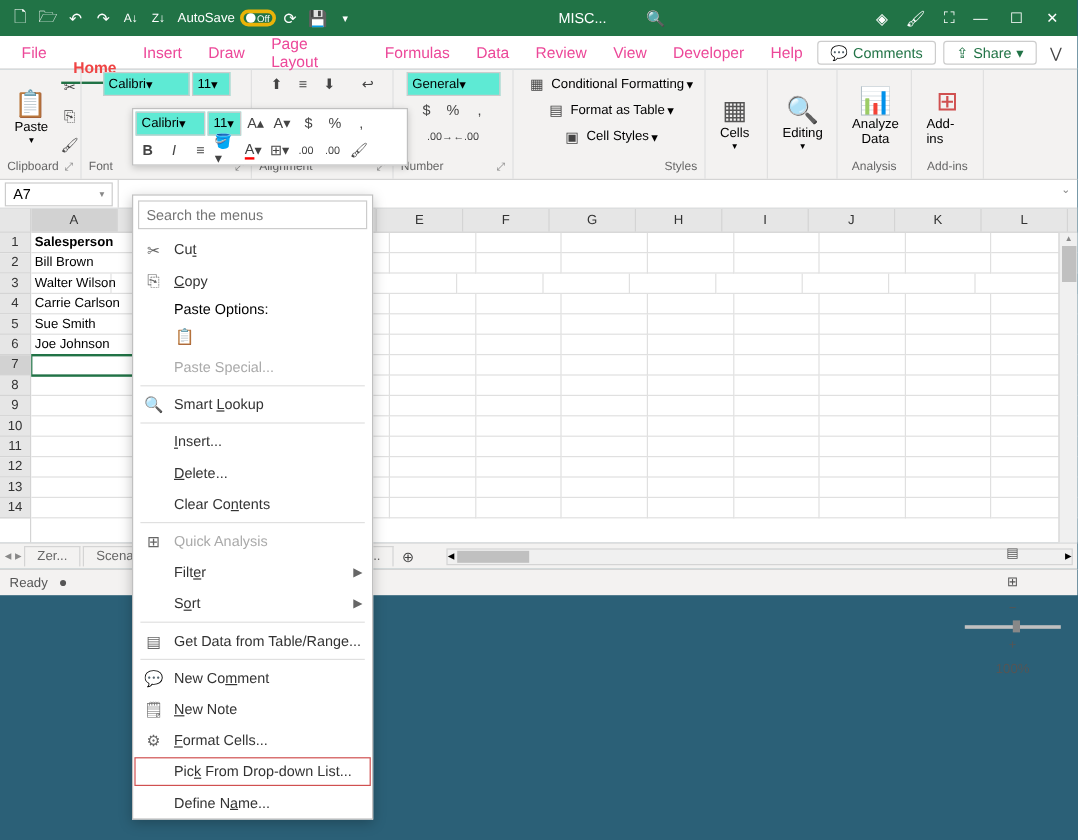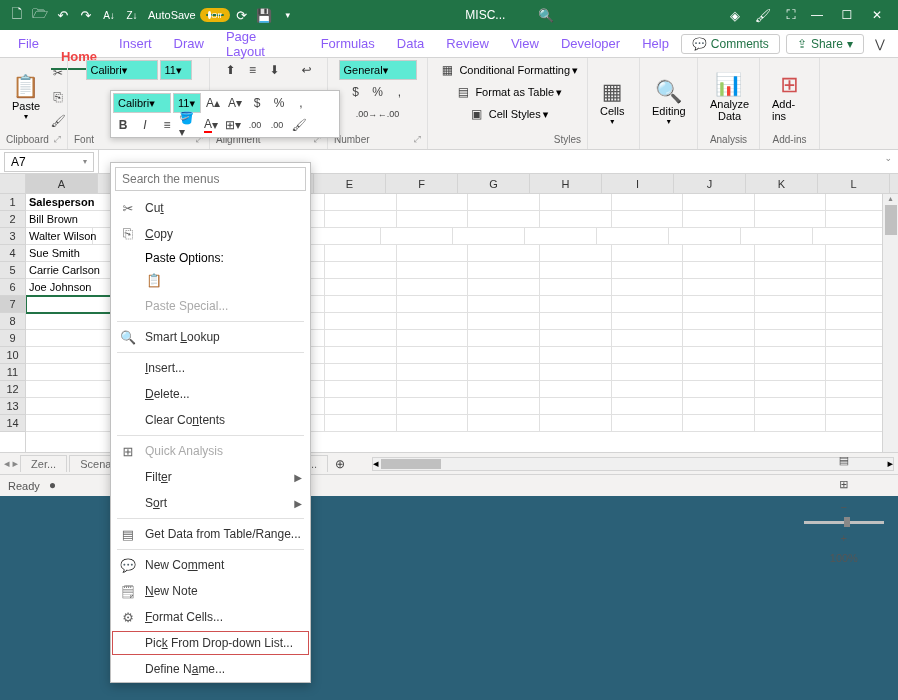--- a/index.html
+++ b/index.html
@@ -3,29 +3,29 @@
 <meta charset="utf-8">
 <style>
 * { margin: 0; padding: 0; box-sizing: border-box; font-family: 'Segoe UI', Tahoma, sans-serif; user-select: none; }
 body { width: 898px; height: 700px; background: #2b6077; overflow: hidden; position: relative; }
 
 
 .titlebar { height: 30px; background: #217346; display: flex; align-items: center; padding: 0 6px; color: #fff; font-size: 12px; }
 .qat { display: flex; align-items: center; gap: 1px; }
 .qat-btn { width: 22px; height: 22px; display: flex; align-items: center; justify-content: center; cursor: pointer; font-size: 13px; color: #fff; }
 .autosave { display: flex; align-items: center; gap: 4px; margin-left: 4px; font-size: 11px; }
-.toggle-off { width: 30px; height: 14px; border: 6px solid #eab308; border-radius: 8px; display: flex; align-items: center; padding: 0 2px; font-size: 8px; justify-content: flex-start; }
+.toggle-off { width: 30px; height: 14px; border: 3px solid #eab308; border-radius: 8px; display: flex; align-items: center; padding: 0 2px; font-size: 8px; justify-content: flex-start; }
 .toggle-off::before { content: ''; width: 8px; height: 8px; background: #fff; border-radius: 50%; margin-right: auto; }
 .title-center { flex: 1; text-align: center; display: flex; align-items: center; justify-content: center; gap: 30px; }
 .win-controls { display: flex; gap: 0; }
 .win-btn { width: 30px; height: 22px; display: flex; align-items: center; justify-content: center; cursor: pointer; font-size: 12px; }
 
 
 .tabs { height: 28px; background: #fff; border-bottom: 1px solid #d4d4d4; display: flex; align-items: center; padding: 0 8px; font-size: 13px; gap: 2px; }
-.tab { padding: 4px 10px; cursor: pointer; color: #8b5cf6; }
+.tab { padding: 4px 10px; cursor: pointer; color: #ec4899; }
 .tab.active { color: #ef4444; border-bottom: 2px solid #217346; font-weight: 700; margin-top: 28px; }
 .tab-right { margin-left: auto; display: flex; gap: 6px; align-items: center; }
 .btn-outline { border: 1px solid #ccc; padding: 2px 10px; border-radius: 3px; font-size: 12px; display: flex; align-items: center; gap: 4px; cursor: pointer; }
 .btn-outline.green { color: #217346; }
 
 
 .ribbon { height: 92px; background: #f3f2f1; border-bottom: 1px solid #d4d4d4; display: flex; font-size: 11px; }
 .ribbon-group { display: flex; flex-direction: column; padding: 2px 6px; border-right: 1px solid #e0e0e0; }
 .ribbon-group-content { flex: 1; display: flex; align-items: center; gap: 2px; }
 .ribbon-group-label { font-size: 10px; color: #666; text-align: center; padding-bottom: 2px; display: flex; justify-content: space-between; align-items: center; }
@@ -354,35 +354,35 @@
           <div class="cell"></div>
           <div class="cell"></div>
           <div class="cell"></div>
           <div class="cell"></div>
           <div class="cell"></div>
           <div class="cell"></div>
           <div class="cell"></div>
           <div class="cell"></div>
         </div>
         <div class="cell-row">
+          <div class="cell" style="width: 85px;">Carrie Carlson</div>
+          <div class="cell"></div>
+          <div class="cell"></div>
+          <div class="cell"></div>
+          <div class="cell"></div>
+          <div class="cell"></div>
+          <div class="cell"></div>
+          <div class="cell"></div>
+          <div class="cell"></div>
+          <div class="cell"></div>
+          <div class="cell"></div>
+          <div class="cell"></div>
+        </div>
+        <div class="cell-row">
           <div class="cell" style="width: 85px;">Sue Smith</div>
-          <div class="cell"></div>
-          <div class="cell"></div>
-          <div class="cell"></div>
-          <div class="cell"></div>
-          <div class="cell"></div>
-          <div class="cell"></div>
-          <div class="cell"></div>
-          <div class="cell"></div>
-          <div class="cell"></div>
-          <div class="cell"></div>
-          <div class="cell"></div>
-        </div>
-        <div class="cell-row">
-          <div class="cell" style="width: 85px;">Carrie Carlson</div>
           <div class="cell"></div>
           <div class="cell"></div>
           <div class="cell"></div>
           <div class="cell"></div>
           <div class="cell"></div>
           <div class="cell"></div>
           <div class="cell"></div>
           <div class="cell"></div>
           <div class="cell"></div>
           <div class="cell"></div>

